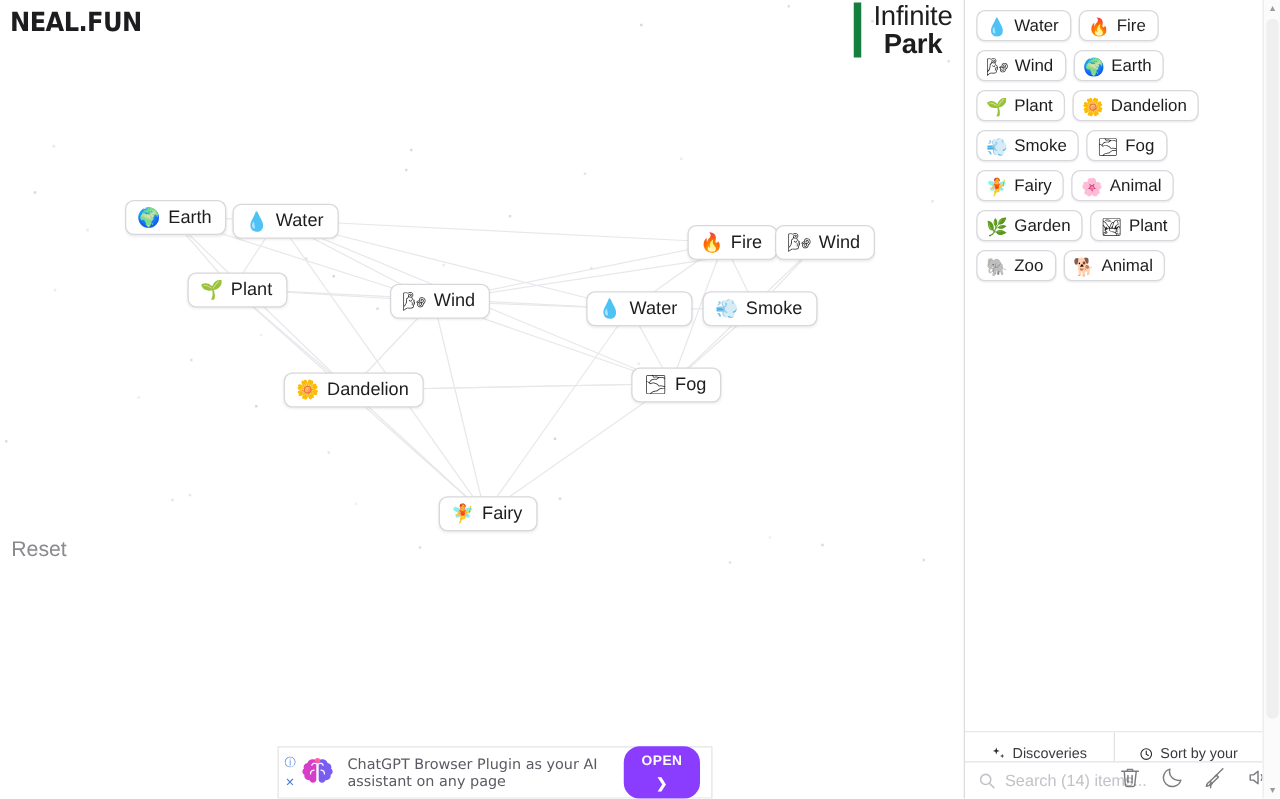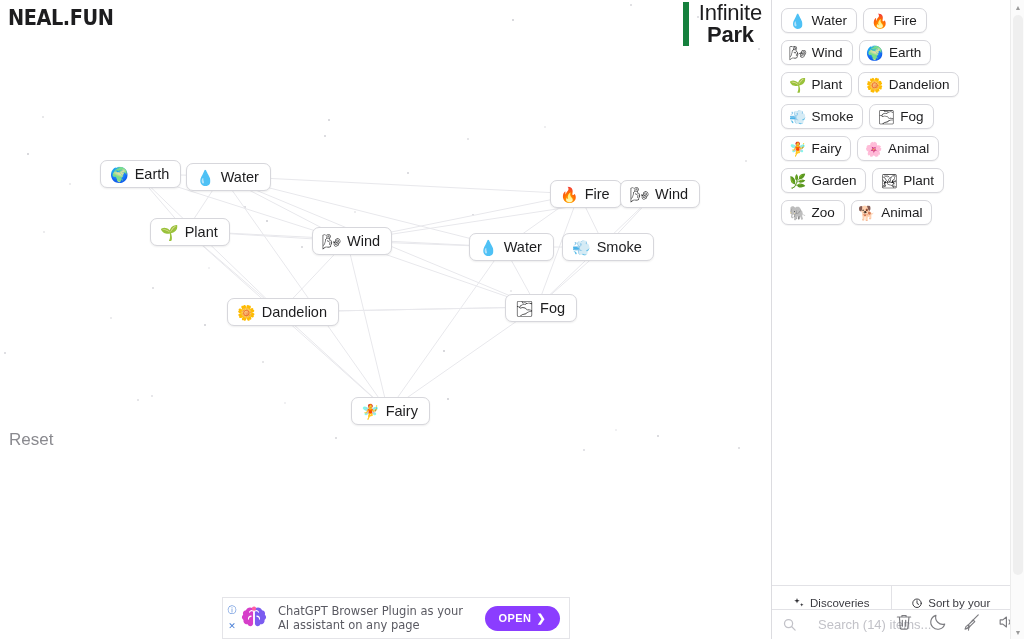--- a/index.html
+++ b/index.html
@@ -130,21 +130,21 @@
     margin-right: 9px;
     background: #8b3dff;
     color: #fff;
     border: none;
     border-radius: 13px;
     font-size: 11px;
     font-weight: 700;
     letter-spacing: 0.4px;
     padding: 6px 14px;
     cursor: pointer;
-    display: flex; align-items: center; gap: 5px;
+    display: flex; align-items: center; gap: 5px; flex-direction: column;
   }
 
   
   #tools {
     position: absolute;
     right: 8px; bottom: 7px;
     display: flex;
     align-items: center;
     gap: 14px;
     z-index: 15;
@@ -202,21 +202,21 @@
     cursor: pointer;
     background: #fff;
   }
   #side-tabs .tab + .tab { border-left: 1px solid #e2e2e6; }
 
   #side-search {
     height: 30px;
     border-top: 1px solid #e2e2e6;
     display: flex;
     align-items: center;
-    gap: 21px;
+    gap: 7px;
     padding: 0 10px;
   }
   #side-search input {
     flex: 1;
     border: none;
     outline: none;
     font-size: 13px;
     color: #1d1d1f;
     font-family: "Liberation Sans", sans-serif;
     background: transparent;

